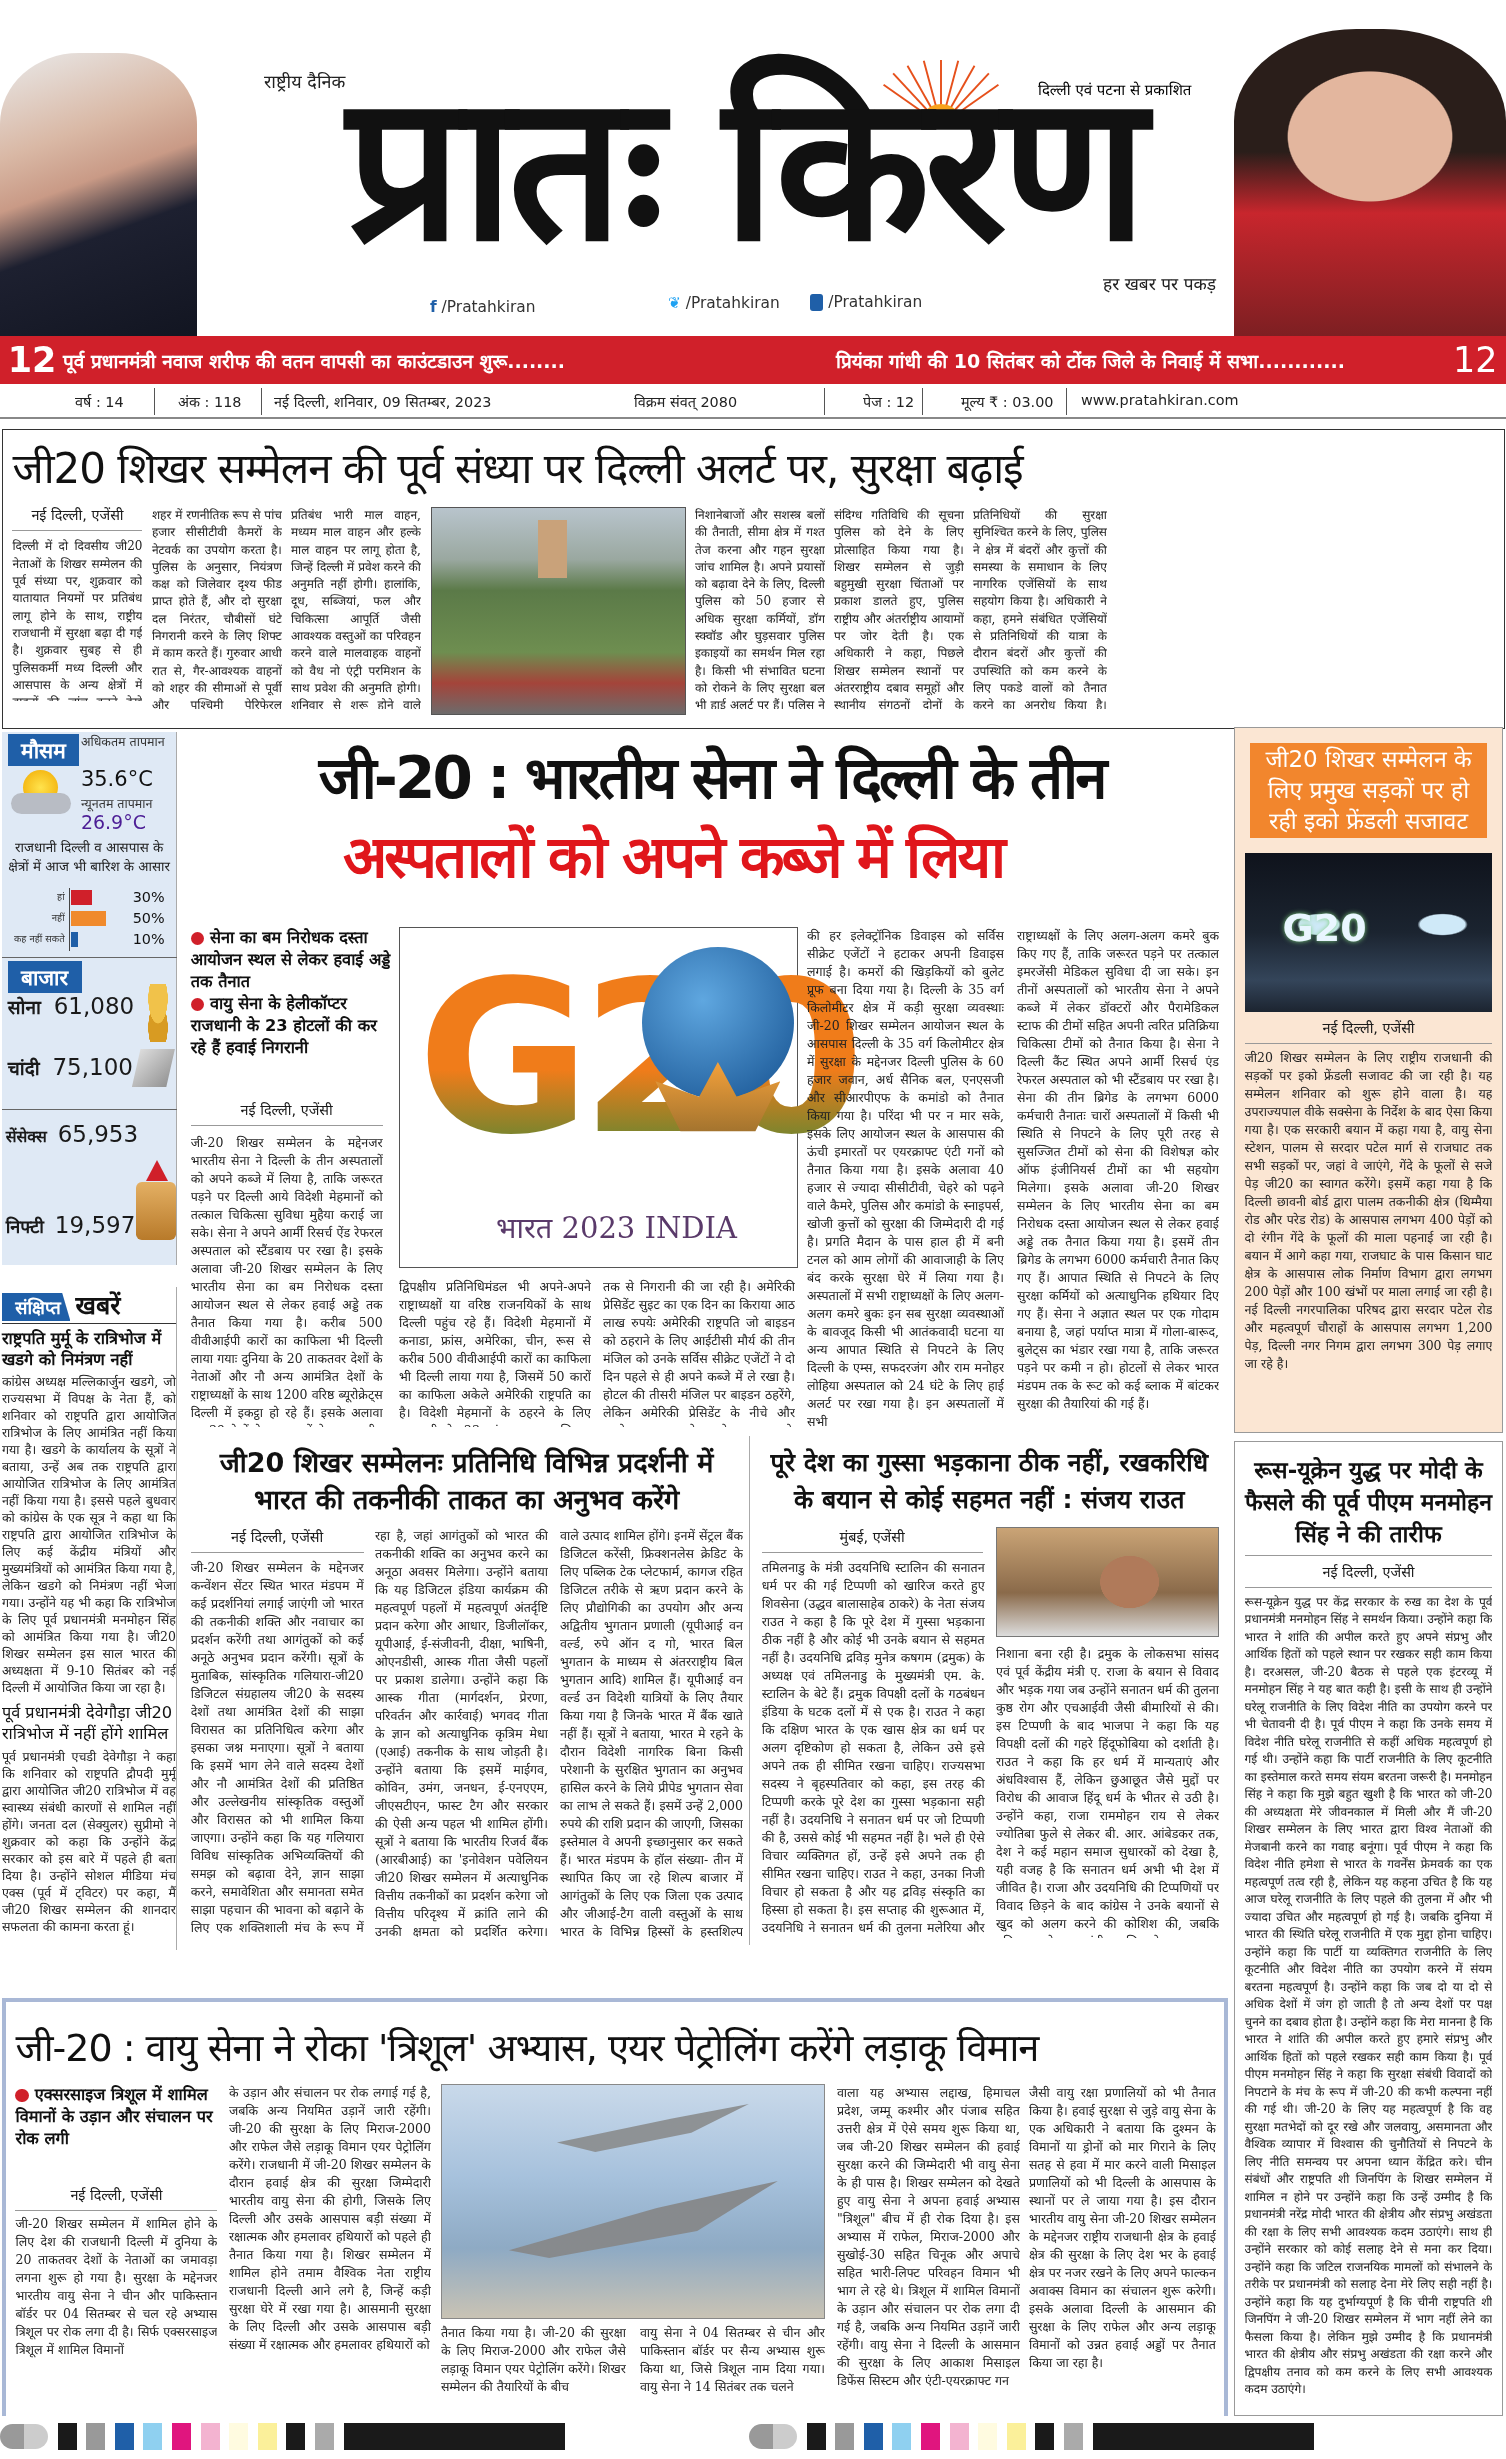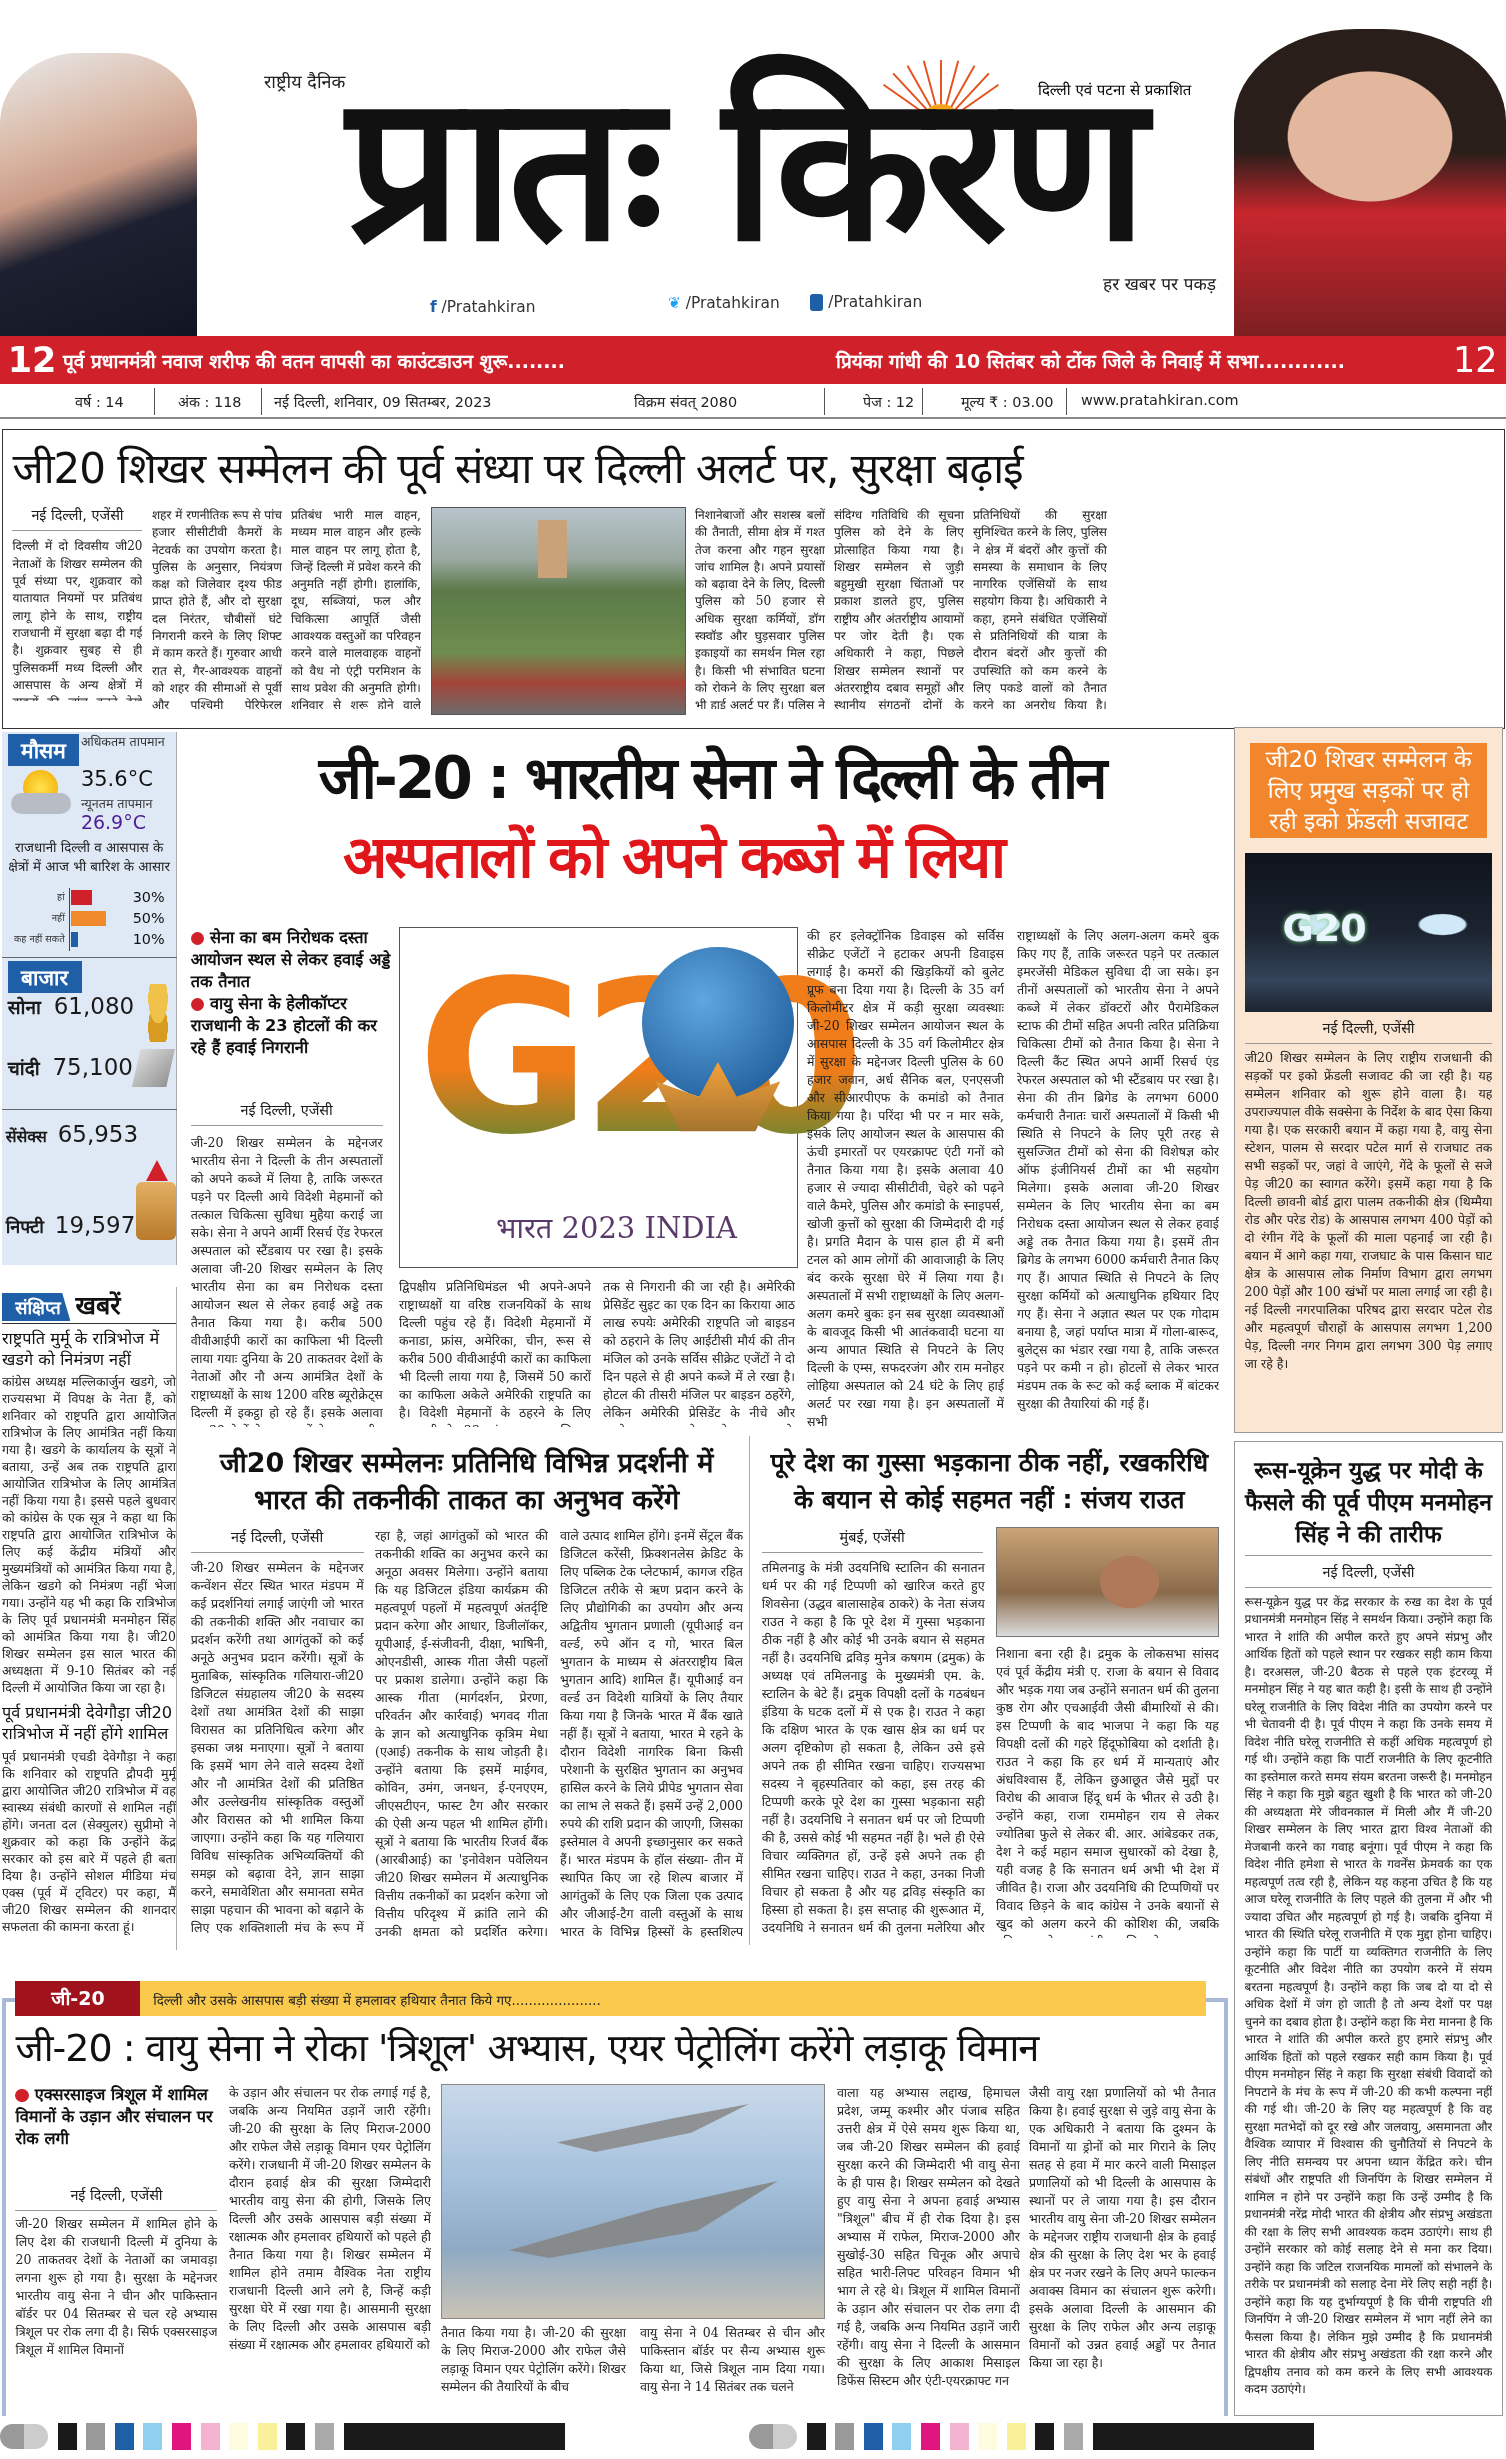--- a/index.html
+++ b/index.html
@@ -150,21 +150,21 @@
     <span style="font-size:23px;margin-left:5.8px;">19,597</span>
   </div>
 </div>
 
 <div class="abs" style="left:1.9px;top:1287px;width:175px;height:663px;border-right:1px solid #aaa;">
   <div style="border-bottom:1.9px solid #333;padding-bottom:1.9px;">
     <span style="display:inline-block;background:#1f5fa8;color:#fff;font-weight:bold;font-size:18px;padding:1.9px 9.6px 1.9px 13.4px;clip-path:polygon(0 0,88% 0,100% 100%,0 100%);">संक्षिप्त</span>
     <span style="font-weight:bold;font-size:25px;color:#111;">खबरें</span>
   </div>
   <div>
-    <h3 style="font-size:16.3px;font-weight:normal;line-height:21px;margin:3.8px 0;color:#111;">राष्ट्रपति मुर्मू के रात्रिभोज में खडगे को निमंत्रण नहीं</h3>
+    <h3 style="font-size:16.3px;font-weight:bold;line-height:21px;margin:3.8px 0;color:#111;">राष्ट्रपति मुर्मू के रात्रिभोज में खडगे को निमंत्रण नहीं</h3>
     <p class="col" style="font-size:12.5px;line-height:17px;">कांग्रेस अध्यक्ष मल्लिकार्जुन खडगे, जो राज्यसभा में विपक्ष के नेता हैं, को शनिवार को राष्ट्रपति द्वारा आयोजित रात्रिभोज के लिए आमंत्रित नहीं किया गया है। खडगे के कार्यालय के सूत्रों ने बताया, उन्हें अब तक राष्ट्रपति द्वारा आयोजित रात्रिभोज के लिए आमंत्रित नहीं किया गया है। इससे पहले बुधवार को कांग्रेस के एक सूत्र ने कहा था कि राष्ट्रपति द्वारा आयोजित रात्रिभोज के लिए कई केंद्रीय मंत्रियों और मुख्यमंत्रियों को आमंत्रित किया गया है, लेकिन खडगे को निमंत्रण नहीं भेजा गया। उन्होंने यह भी कहा कि रात्रिभोज के लिए पूर्व प्रधानमंत्री मनमोहन सिंह को आमंत्रित किया गया है। जी20 शिखर सम्मेलन इस साल भारत की अध्यक्षता में 9-10 सितंबर को नई दिल्ली में आयोजित किया जा रहा है।</p>
   </div>
   <div>
     <h3 style="font-size:16.3px;font-weight:normal;line-height:21px;margin:5.8px 0 3.8px;color:#111;">पूर्व प्रधानमंत्री देवेगौड़ा जी20 रात्रिभोज में नहीं होंगे शामिल</h3>
     <p class="col" style="font-size:12.5px;line-height:17px;">पूर्व प्रधानमंत्री एचडी देवेगौड़ा ने कहा कि शनिवार को राष्ट्रपति द्रौपदी मुर्मू द्वारा आयोजित जी20 रात्रिभोज में वह स्वास्थ्य संबंधी कारणों से शामिल नहीं होंगे। जनता दल (सेक्युलर) सुप्रीमो ने शुक्रवार को कहा कि उन्होंने केंद्र सरकार को इस बारे में पहले ही बता दिया है। उन्होंने सोशल मीडिया मंच एक्स (पूर्व में ट्विटर) पर कहा, मैं जी20 शिखर सम्मेलन की शानदार सफलता की कामना करता हूं।</p>
   </div>
 </div>
 
 <div class="abs" style="left:183px;top:740px;width:1042px;height:692px;">
   <h1 class="abs" style="left:9.6px;top:0;width:1038px;text-align:center;font-size:58px;line-height:77px;font-weight:bold;letter-spacing:-2.9px;color:#111;white-space:nowrap;">जी-20 : भारतीय सेना ने दिल्ली के तीन</h1>
@@ -217,24 +217,20 @@
   <div class="abs col" style="left:242px;top:209px;width:223px;height:293px;font-size:12.5px;line-height:18px;">निशाना बना रही है। द्रमुक के लोकसभा सांसद एवं पूर्व केंद्रीय मंत्री ए. राजा के बयान से विवाद और भड़क गया जब उन्होंने सनातन धर्म की तुलना कुष्ठ रोग और एचआईवी जैसी बीमारियों से की। इस टिप्पणी के बाद भाजपा ने कहा कि यह विपक्षी दलों की गहरे हिंदूफोबिया को दर्शाती है। राउत ने कहा कि हर धर्म में मान्यताएं और अंधविश्वास हैं, लेकिन छुआछूत जैसे मुद्दों पर विरोध की आवाज हिंदू धर्म के भीतर से उठी है। उन्होंने कहा, राजा राममोहन राय से लेकर ज्योतिबा फुले से लेकर बी. आर. आंबेडकर तक, देश ने कई महान समाज सुधारकों को देखा है, यही वजह है कि सनातन धर्म अभी भी देश में जीवित है। राजा और उदयनिधि की टिप्पणियों पर विवाद छिड़ने के बाद कांग्रेस ने उनके बयानों से खुद को अलग करने की कोशिश की, जबकि तमिलनाडु के मुख्यमंत्री स्टालिन ने भाजपा पर विपक्षी गठबंधन इंडिया में फूट डालने का प्रयास करने का आरोप लगाया।</div>
 </div>
 
 <div class="abs" style="left:1234px;top:1441px;width:269px;height:975px;border:1px solid #999;">
   <h2 style="margin:11.5px 9.6px 3.8px;text-align:center;font-size:23px;line-height:32px;font-weight:bold;color:#111;border-bottom:1.9px solid #999;padding-bottom:5.8px;">रूस-यूक्रेन युद्ध पर मोदी के फैसले की पूर्व पीएम मनमोहन सिंह ने की तारीफ</h2>
   <div class="dateline" style="margin:5.8px 9.6px;">नई दिल्ली, एजेंसी</div>
   <div class="col" style="margin:0 9.6px;height:817px;font-size:12px;line-height:17.5px;">रूस-यूक्रेन युद्ध पर केंद्र सरकार के रुख का देश के पूर्व प्रधानमंत्री मनमोहन सिंह ने समर्थन किया। उन्होंने कहा कि भारत ने शांति की अपील करते हुए अपने संप्रभु और आर्थिक हितों को पहले स्थान पर रखकर सही काम किया है। दरअसल, जी-20 बैठक से पहले एक इंटरव्यू में मनमोहन सिंह ने यह बात कही है। इसी के साथ ही उन्होंने घरेलू राजनीति के लिए विदेश नीति का उपयोग करने पर भी चेतावनी दी है। पूर्व पीएम ने कहा कि उनके समय में विदेश नीति घरेलू राजनीति से कहीं अधिक महत्वपूर्ण हो गई थी। उन्होंने कहा कि पार्टी राजनीति के लिए कूटनीति का इस्तेमाल करते समय संयम बरतना जरूरी है। मनमोहन सिंह ने कहा कि मुझे बहुत खुशी है कि भारत को जी-20 की अध्यक्षता मेरे जीवनकाल में मिली और मैं जी-20 शिखर सम्मेलन के लिए भारत द्वारा विश्व नेताओं की मेजबानी करने का गवाह बनूंगा। पूर्व पीएम ने कहा कि विदेश नीति हमेशा से भारत के गवर्नेंस फ्रेमवर्क का एक महत्वपूर्ण तत्व रही है, लेकिन यह कहना उचित है कि यह आज घरेलू राजनीति के लिए पहले की तुलना में और भी ज्यादा उचित और महत्वपूर्ण हो गई है। जबकि दुनिया में भारत की स्थिति घरेलू राजनीति में एक मुद्दा होना चाहिए। उन्होंने कहा कि पार्टी या व्यक्तिगत राजनीति के लिए कूटनीति और विदेश नीति का उपयोग करने में संयम बरतना महत्वपूर्ण है। उन्होंने कहा कि जब दो या दो से अधिक देशों में जंग हो जाती है तो अन्य देशों पर पक्ष चुनने का दबाव होता है। उन्होंने कहा कि मेरा मानना है कि भारत ने शांति की अपील करते हुए हमारे संप्रभु और आर्थिक हितों को पहले रखकर सही काम किया है। पूर्व पीएम मनमोहन सिंह ने कहा कि सुरक्षा संबंधी विवादों को निपटाने के मंच के रूप में जी-20 की कभी कल्पना नहीं की गई थी। जी-20 के लिए यह महत्वपूर्ण है कि वह सुरक्षा मतभेदों को दूर रखे और जलवायु, असमानता और वैश्विक व्यापार में विश्वास की चुनौतियों से निपटने के लिए नीति समन्वय पर अपना ध्यान केंद्रित करे। चीन संबंधों और राष्ट्रपति शी जिनपिंग के शिखर सम्मेलन में शामिल न होने पर उन्होंने कहा कि उन्हें उम्मीद है कि प्रधानमंत्री नरेंद्र मोदी भारत की क्षेत्रीय और संप्रभु अखंडता की रक्षा के लिए सभी आवश्यक कदम उठाएंगे। साथ ही उन्होंने सरकार को कोई सलाह देने से मना कर दिया। उन्होंने कहा कि जटिल राजनयिक मामलों को संभालने के तरीके पर प्रधानमंत्री को सलाह देना मेरे लिए सही नहीं है। उन्होंने कहा कि यह दुर्भाग्यपूर्ण है कि चीनी राष्ट्रपति शी जिनपिंग ने जी-20 शिखर सम्मेलन में भाग नहीं लेने का फैसला किया है। लेकिन मुझे उम्मीद है कि प्रधानमंत्री भारत की क्षेत्रीय और संप्रभु अखंडता की रक्षा करने और द्विपक्षीय तनाव को कम करने के लिए सभी आवश्यक कदम उठाएंगे।</div>
 </div>
 
 <div class="abs" style="left:1.9px;top:1998px;width:1226px;height:418px;border-left:4.8px solid #a9b8d6;border-top:4.8px solid #a9b8d6;border-right:4.8px solid #a9b8d6;">
-  <div class="abs" style="left:9.6px;top:-21px;width:1191px;height:35px;background:#fbc94c;">
-    <span style="display:inline-block;width:125px;height:35px;line-height:35px;background:#a0121c;color:#fff;font-weight:bold;font-size:19px;text-align:center;">जी-20</span>
-    <span style="font-size:13.4px;color:#222;margin-left:7.7px;">दिल्ली और उसके आसपास बड़ी संख्या में हमलावर हथियार तैनात किये गए.....................</span>
-  </div>
   <h1 class="abs" style="left:9.6px;top:21px;font-size:38px;line-height:50px;font-weight:normal;letter-spacing:-1px;color:#111;white-space:nowrap;">जी-20 : वायु सेना ने रोका 'त्रिशूल' अभ्यास, एयर पेट्रोलिंग करेंगे लड़ाकू विमान</h1>
   <div class="abs" style="left:9.6px;top:82px;width:202px;font-size:16.3px;line-height:22px;font-weight:bold;color:#111;">
     <span class="red-dot"></span><span>एक्सरसाइज त्रिशूल में शामिल विमानों के उड़ान और संचालन पर रोक लगी</span>
   </div>
   <div class="abs dateline" style="left:9.6px;top:183px;width:202px;">नई दिल्ली, एजेंसी</div>
   <div class="abs col" style="left:9.6px;top:213px;width:202px;height:192px;font-size:12.5px;line-height:18px;">जी-20 शिखर सम्मेलन में शामिल होने के लिए देश की राजधानी दिल्ली में दुनिया के 20 ताकतवर देशों के नेताओं का जमावड़ा लगना शुरू हो गया है। सुरक्षा के मद्देनजर भारतीय वायु सेना ने चीन और पाकिस्तान बॉर्डर पर 04 सितम्बर से चल रहे अभ्यास त्रिशूल पर रोक लगा दी है। सिर्फ एक्सरसाइज त्रिशूल में शामिल विमानों</div>
   <div class="abs col" style="left:223px;top:82px;width:202px;height:327px;font-size:12.5px;line-height:18px;">के उड़ान और संचालन पर रोक लगाई गई है, जबकि अन्य नियमित उड़ानें जारी रहेंगी। जी-20 की सुरक्षा के लिए मिराज-2000 और राफेल जैसे लड़ाकू विमान एयर पेट्रोलिंग करेंगे। राजधानी में जी-20 शिखर सम्मेलन के दौरान हवाई क्षेत्र की सुरक्षा जिम्मेदारी भारतीय वायु सेना की होगी, जिसके लिए दिल्ली और उसके आसपास बड़ी संख्या में रक्षात्मक और हमलावर हथियारों को पहले ही तैनात किया गया है। शिखर सम्मेलन में शामिल होने तमाम वैश्विक नेता राष्ट्रीय राजधानी दिल्ली आने लगे है, जिन्हें कड़ी सुरक्षा घेरे में रखा गया है। आसमानी सुरक्षा के लिए दिल्ली और उसके आसपास बड़ी संख्या में रक्षात्मक और हमलावर हथियारों को</div>
   <div class="abs" style="left:435px;top:82px;width:384px;height:235px;background:linear-gradient(180deg,#c9d9ea 0%,#a6c1dc 40%,#8eaac4 70%,#c9c3b4 100%);border:1px solid #888;">
     <div style="position:absolute;left:115px;top:19px;width:192px;height:48px;background:#8e9295;clip-path:polygon(0 80%,60% 30%,100% 0,70% 60%,20% 100%);"></div>
     <div style="position:absolute;left:67px;top:96px;width:269px;height:77px;background:#878a8d;clip-path:polygon(0 90%,55% 35%,100% 0,70% 65%,15% 100%);"></div>

